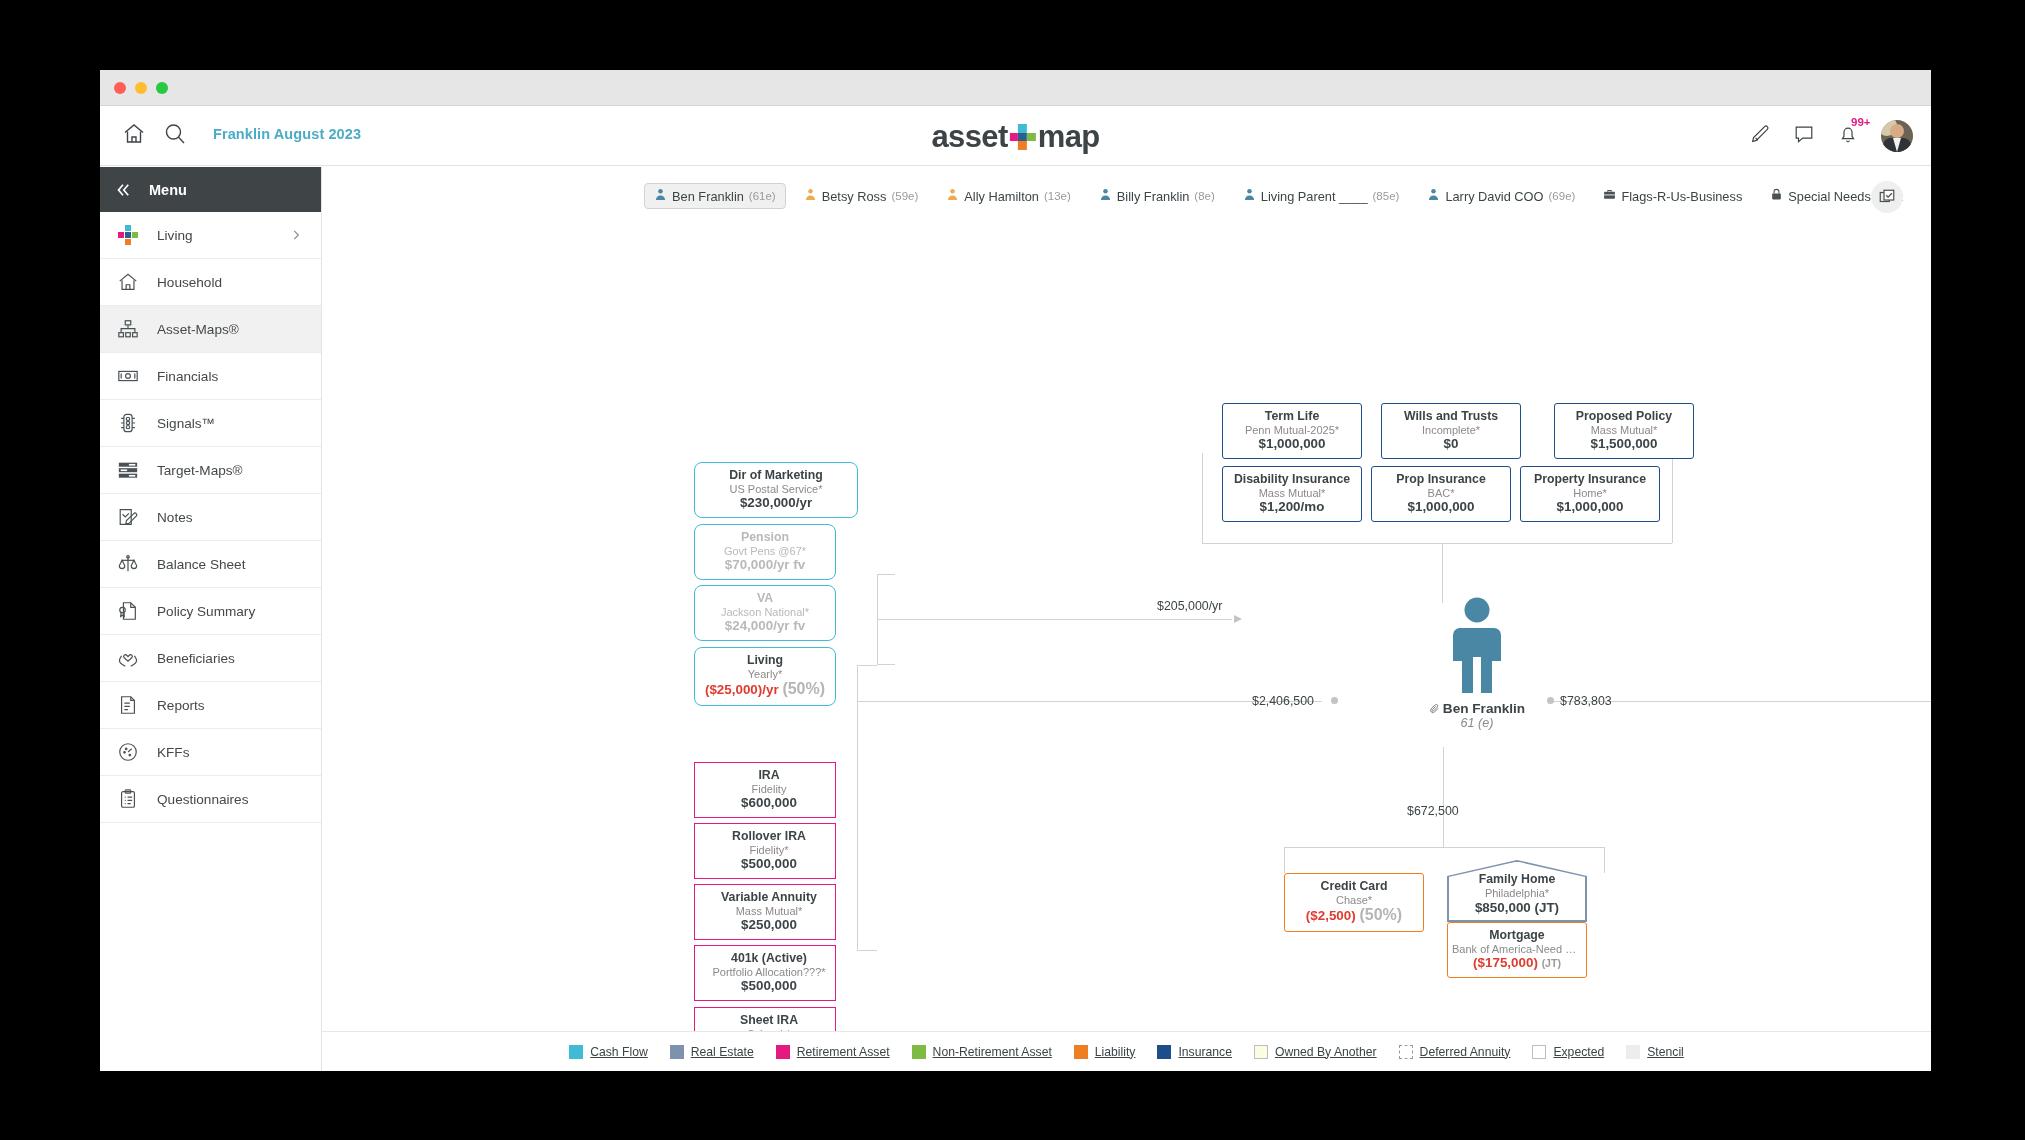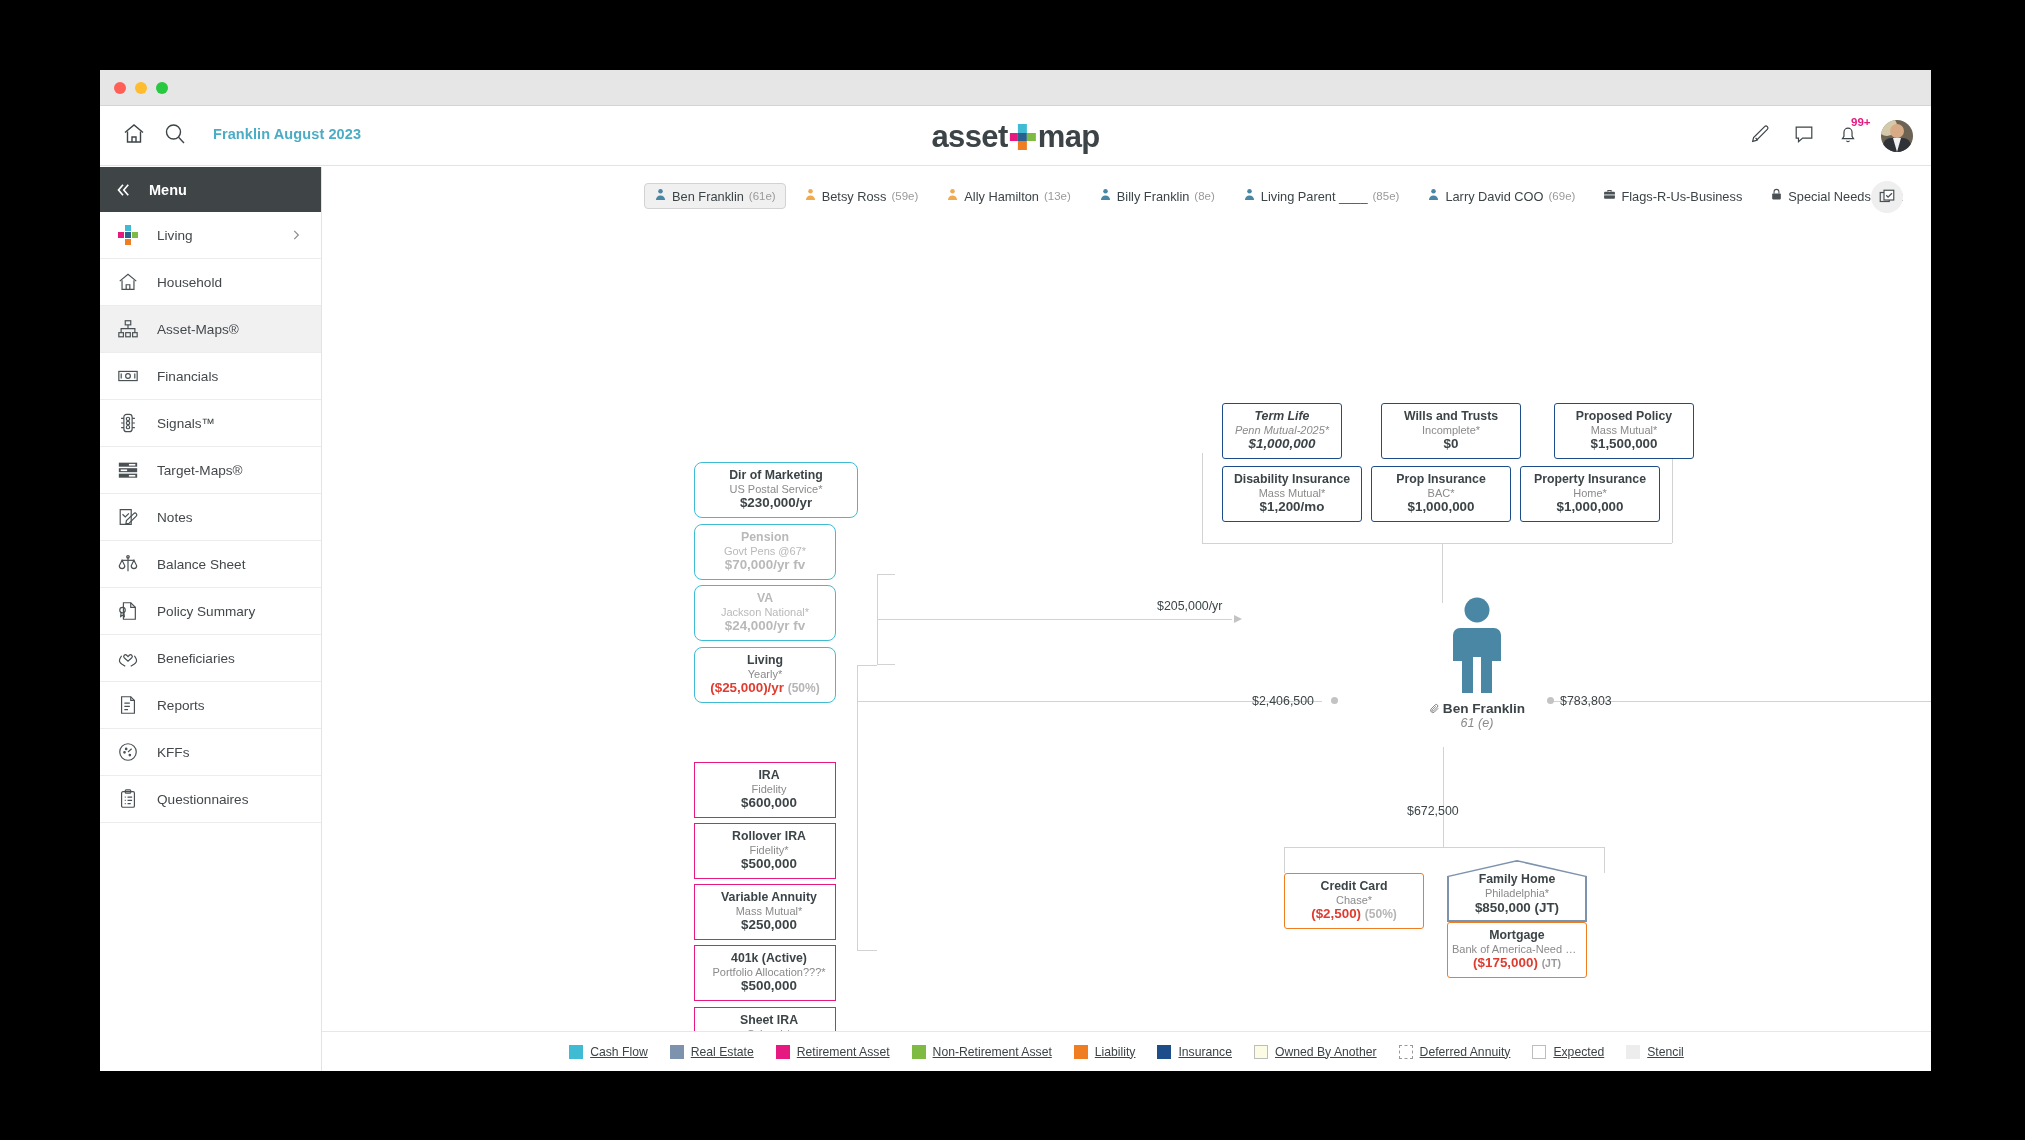--- a/index.html
+++ b/index.html
@@ -115,21 +115,21 @@
   .node {
     position:absolute; background:#fff; text-align:center;
     padding:5px 4px 6px; line-height:1.18;
   }
   .node .t1 { font-size:12.3px; font-weight:bold; color:#3c4447; white-space:nowrap;
               overflow:hidden; text-overflow:ellipsis; }
   .node .t2 { font-size:11px; color:#8a8a8a; white-space:nowrap;
               overflow:hidden; text-overflow:ellipsis; }
   .node .t3 { font-size:13.4px; font-weight:bold; color:#3c4447; white-space:nowrap; }
   .node .t3 .jt  { font-size:10.5px; color:#9a9a9a; font-weight:bold; }
-  .node .t3 .pct { font-size:12px; color:#b5b5b5; font-weight:bold; }
+  .node .t3 .pct { font-size:16px; color:#b5b5b5; font-weight:bold; }
   .node .t3.neg { color:#e03b2f; }
 
   .b-cash   { border:1.6px solid #3fbcd4; border-radius:8px; }
   .b-ret    { border:1.6px solid #e5197f;padding-left:12px; }
   .b-ins    { border:1.6px solid #1d4e89; border-radius:3px; }
   .b-liab   { border:1.6px solid #ef7d22; border-radius:3px; }
   .faded .t1, .faded .t2, .faded .t3 { color:#b9b9b9 !important; }
 
   
   .house {
@@ -550,21 +550,21 @@
             <div class="t3"><span>$500,000</span></div>
           </div>
           <div class="node b-ret" style="left: 372px; top: 840px; width: 142px;">
             <div class="t1">Sheet IRA</div>
             <div class="t2">Schwab*</div>
             <div class="t3"><span>$6,500</span></div>
           </div>
           <div class="node b-ret" style="left: 372px; top: 900px; width: 142px;"></div>
         </div>
       <div id="ins-nodes">
-          <div class="node b-ins" style="left: 900px; top: 236px; width: 120px; font-style: italic;">
+          <div class="node b-ins" style="left: 900px; top: 236px; width: 140px;">
             <div class="t1">Term Life</div>
             <div class="t2">Penn Mutual-2025*</div>
             <div class="t3"><span>$1,000,000</span></div>
           </div>
           <div class="node b-ins" style="left: 1049px; top: 236px; width: 140px; margin-left: 10px;">
             <div class="t1">Wills and Trusts</div>
             <div class="t2">Incomplete*</div>
             <div class="t3"><span>$0</span></div>
           </div>
           <div class="node b-ins" style="left: 1198px; top: 236px; width: 140px; margin-left: 34px;">

